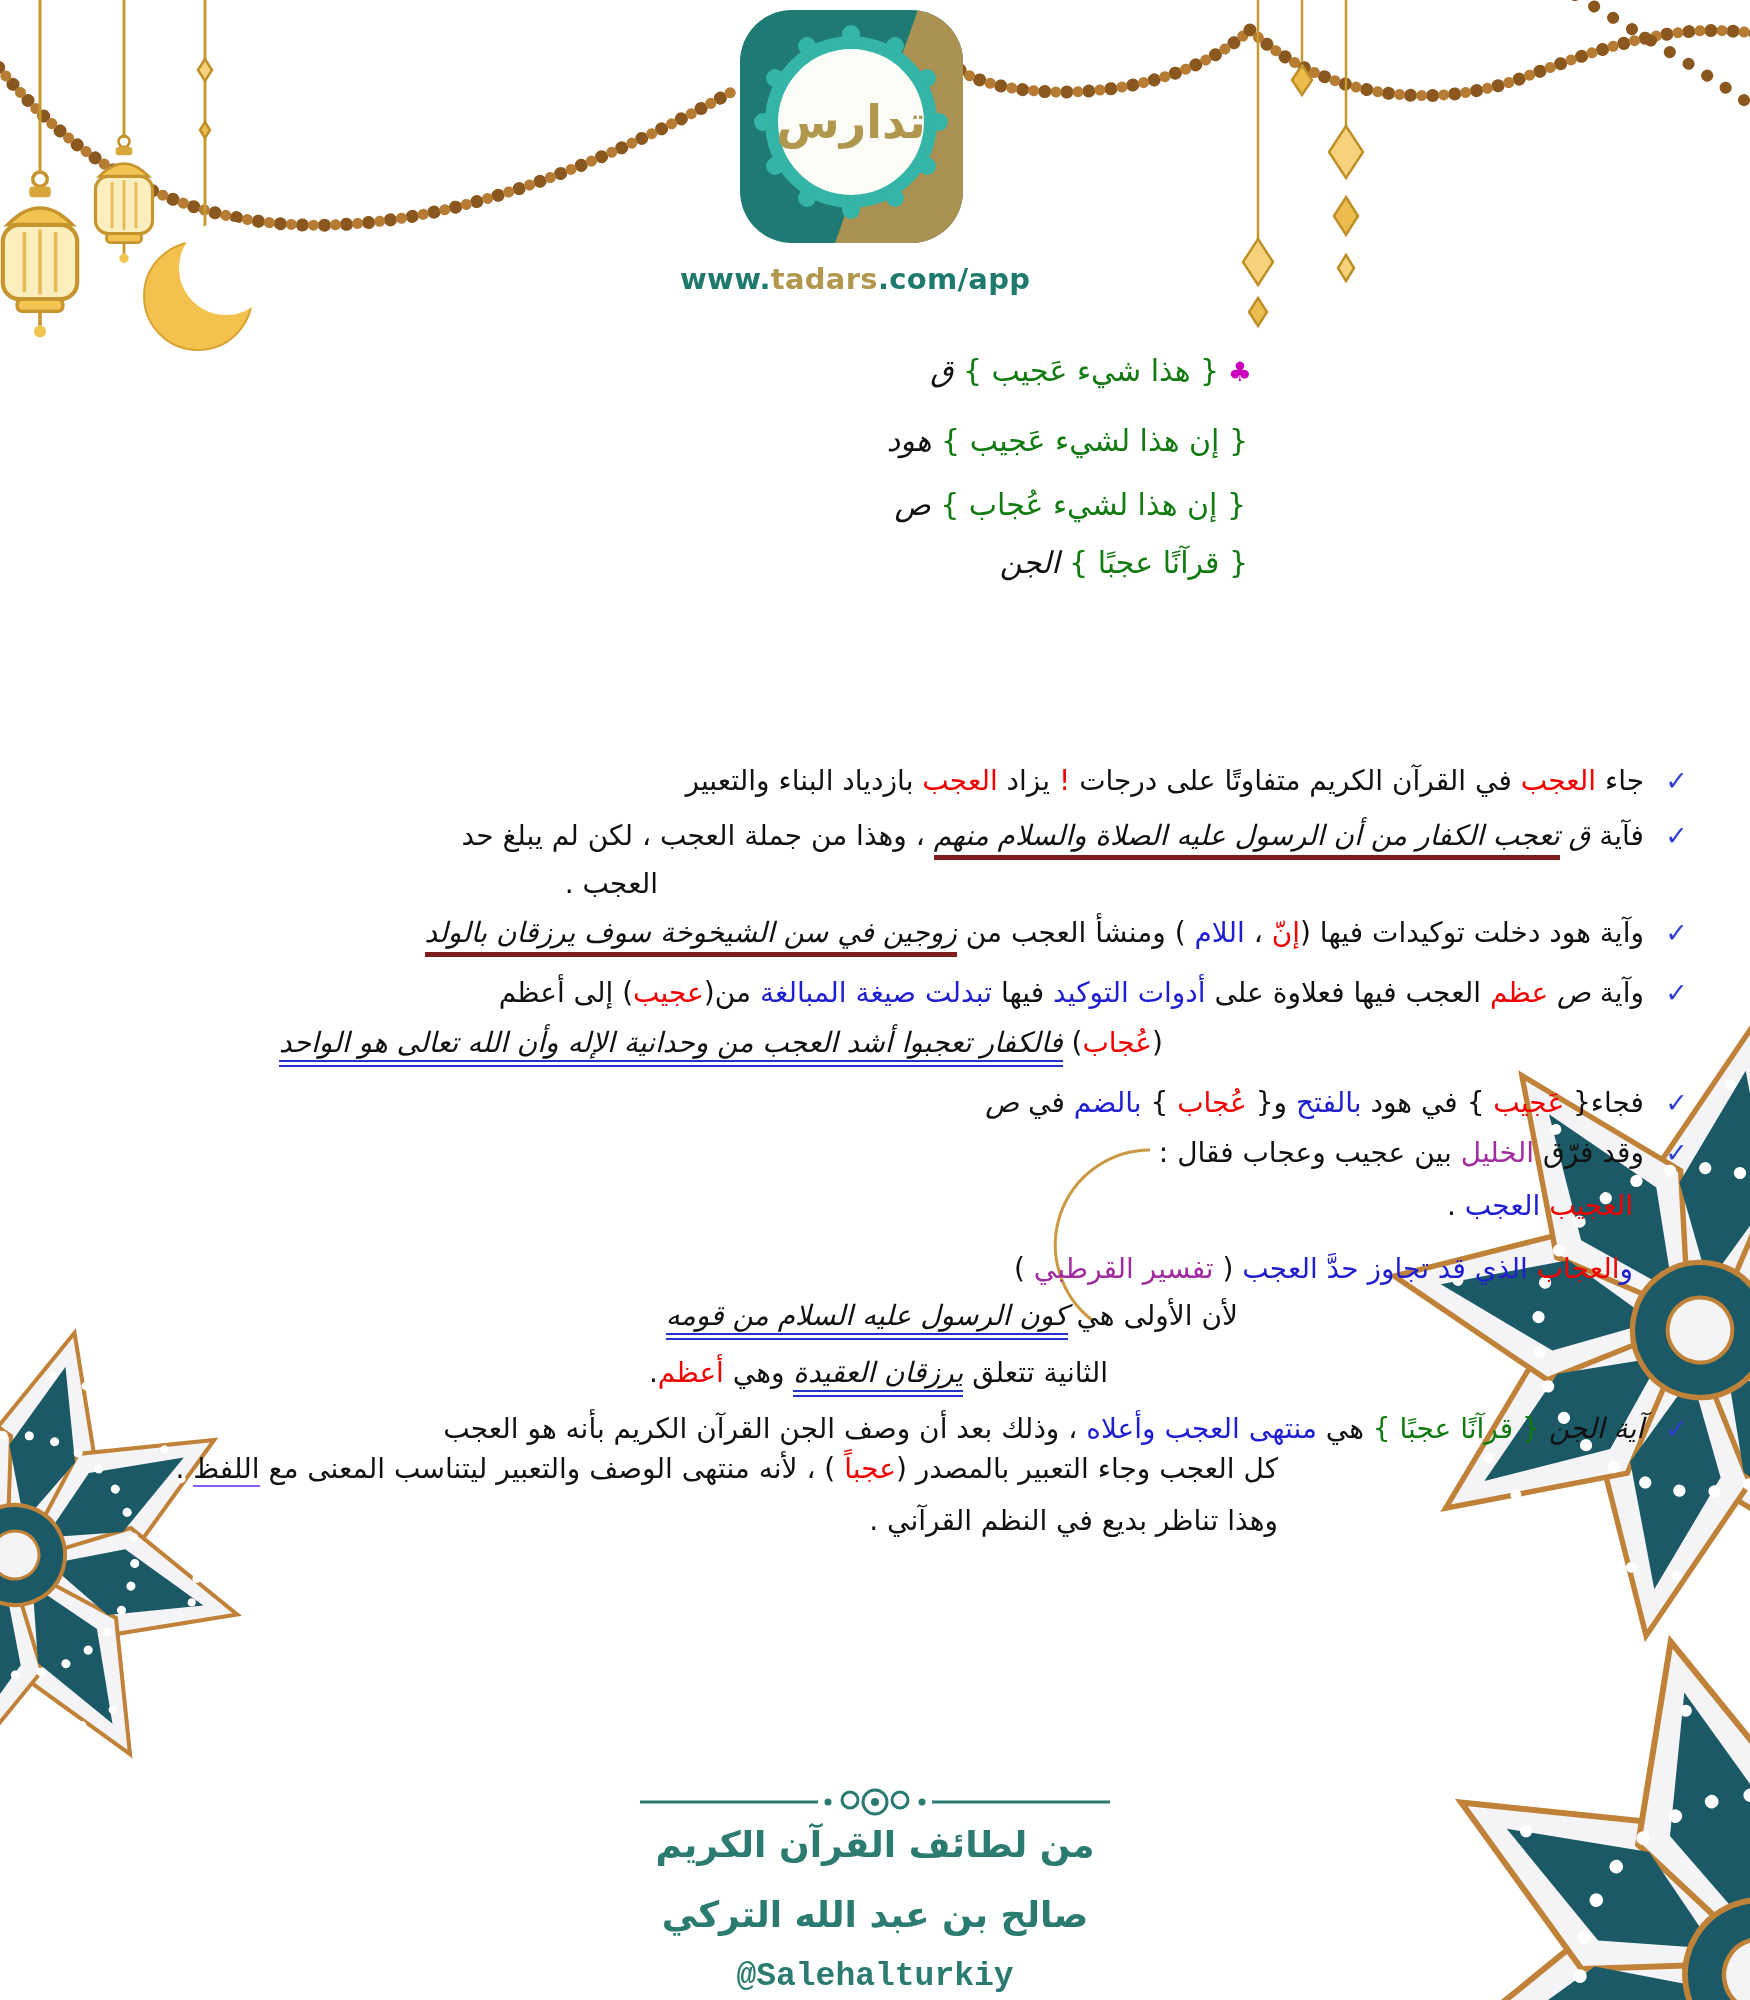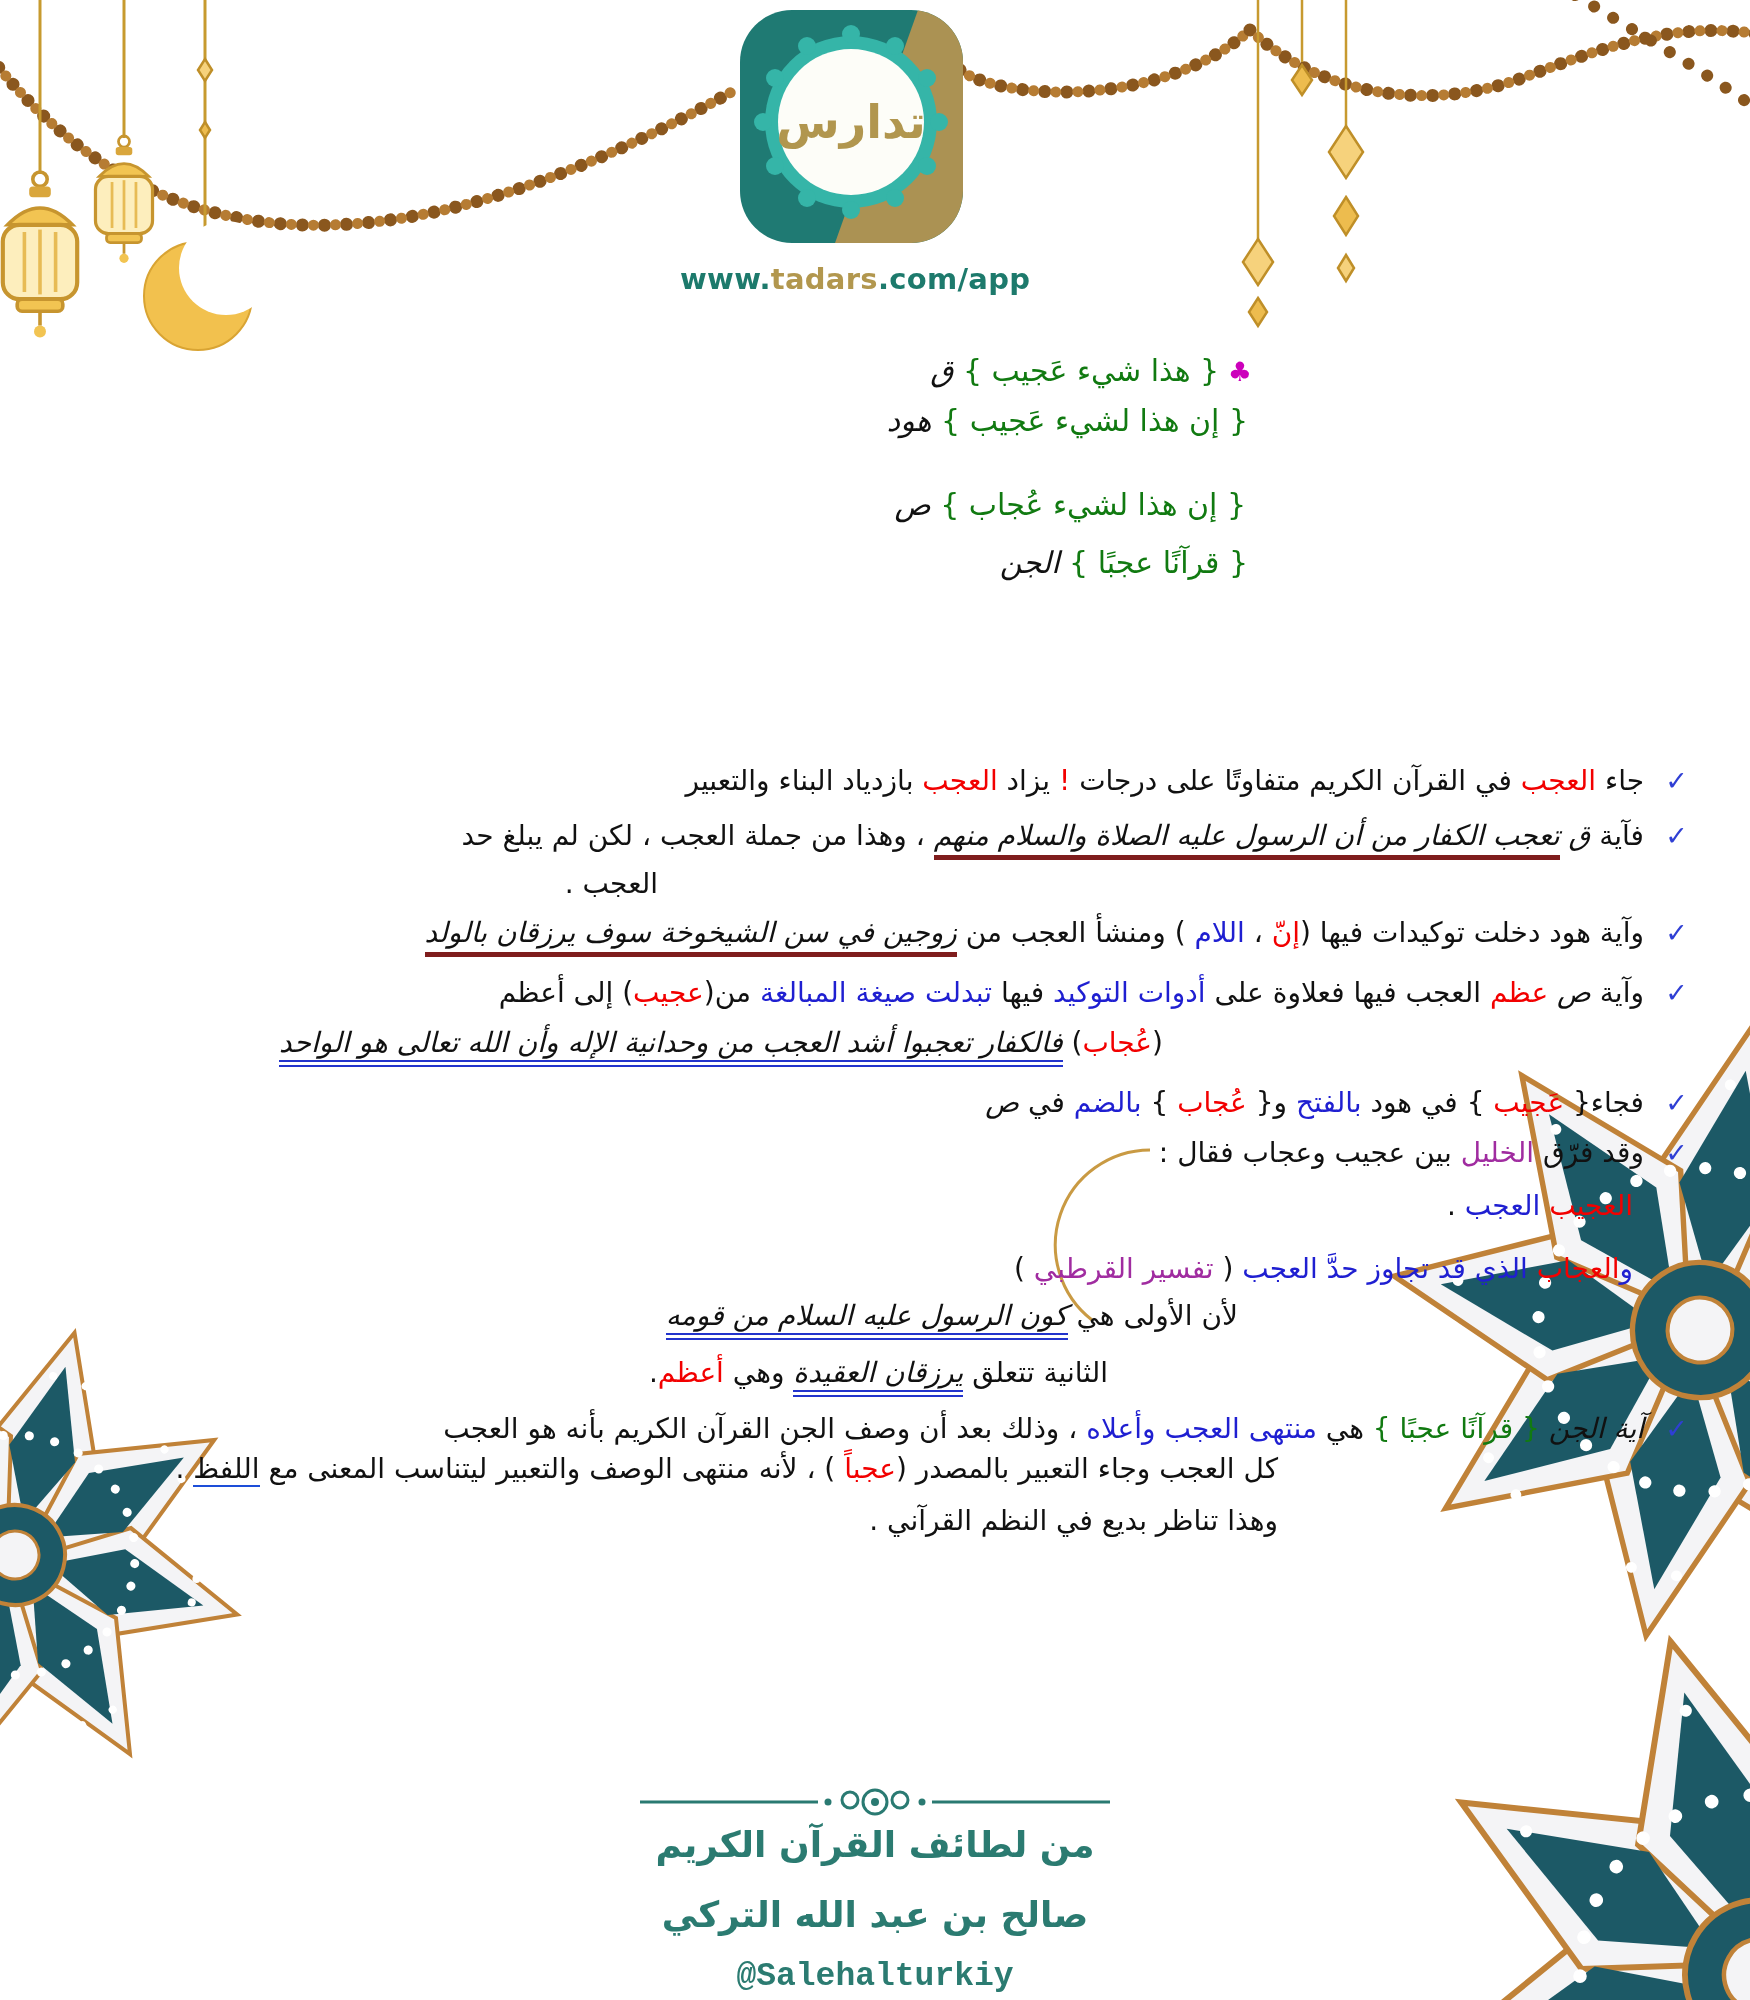--- a/index.html
+++ b/index.html
@@ -16,21 +16,21 @@
   .run.g{color:#117a11;}
   .run.r{color:#f20000;}
   .run.b{color:#1f1fd1;}
   .run.p{color:#a02ca0;}
   .run.k{color:#111;}
   .run.ki{color:#111;font-style:italic;}
   .run.club{color:#cc00bb;font-size:27px;}
   .run.check{color:#2f3fd4;font-weight:700;font-size:27px;margin-left:12px;}
   .run.u1{border-bottom:5px solid #7f1d1d;padding-bottom:3px;}
   .run.u2{border-bottom:7px double #2233cc;padding-bottom:1px;}
-  .run.uk{border-bottom:2px solid #1d4ed8;}
+  .run.uk{border-bottom:2px solid #8b5cf6;}
 
   
   .logo{position:absolute;left:740px;top:10px;width:223px;height:233px;}
   .site-url{position:absolute;left:680px;top:262px;width:344px;text-align:center;
             font-weight:700;font-size:29px;direction:ltr;letter-spacing:.3px;}
   .site-url .u-teal{color:#1d7a6c;}
   .site-url .u-gold{color:#b2974e;}
 
   
   .footer-divider{position:absolute;left:640px;top:1784px;width:470px;height:36px;}
@@ -160,21 +160,21 @@
         </g>
         <text x="111" y="128" text-anchor="middle" font-size="46" font-weight="bold" fill="#b1964e" font-family="DejaVu Sans">تدارس</text>
       </svg>
     </div>
 
     <div class="site-url">
       <span class="u-teal">www.</span><span class="u-gold">tadars</span><span class="u-teal">.com/app</span>
     </div>
 
     <div class="tline fz-q" style="top:348px;padding-right:436px"><span class="run club">♣ </span><span class="run g">{ هذا شيء عَجيب } </span><span class="run ki">ق</span></div>
-    <div class="tline fz-q" style="top:398px;padding-right:440px"><span class="run g">{ إن هذا لشيء عَجيب } </span><span class="run ki">هود</span></div>
+    <div class="tline fz-q" style="top:418px;padding-right:440px"><span class="run g">{ إن هذا لشيء عَجيب } </span><span class="run ki">هود</span></div>
     <div class="tline fz-q" style="top:482px;padding-right:442px"><span class="run g">{ إن هذا لشيء عُجاب } </span><span class="run ki">ص</span></div>
     <div class="tline fz-q" style="top:540px;padding-right:440px"><span class="run g">{ قرآنًا عجبًا } </span><span class="run ki">الجن</span></div>
 
     <div class="tline" style="top:760px"><span class="run check">✓ </span><span class="run k">جاء </span><span class="run r">العجب</span><span class="run k"> في القرآن الكريم متفاوتًا على درجات </span><span class="run r">! </span><span class="run k">يزاد </span><span class="run r">العجب</span><span class="run k"> بازدياد البناء والتعبير</span></div>
     <div class="tline" style="top:815px"><span class="run check">✓ </span><span class="run k">فآية </span><span class="run ki">ق </span><span class="run ki u1">تعجب الكفار من أن الرسول عليه الصلاة والسلام منهم</span><span class="run k"> ، وهذا من جملة العجب ، لكن لم يبلغ حد</span></div>
     <div class="tline" style="top:863px;padding-right:1030px"><span class="run k">العجب .</span></div>
     <div class="tline" style="top:912px"><span class="run check">✓ </span><span class="run k">وآية هود دخلت توكيدات فيها (</span><span class="run r">إنّ</span><span class="run k"> ، </span><span class="run b">اللام</span><span class="run k"> ) ومنشأ العجب من </span><span class="run ki u1">زوجين في سن الشيخوخة سوف يرزقان بالولد</span></div>
     <div class="tline" style="top:972px"><span class="run check">✓ </span><span class="run k">وآية </span><span class="run ki">ص </span><span class="run r">عظم</span><span class="run k"> العجب فيها فعلاوة على </span><span class="run b">أدوات التوكيد</span><span class="run k"> فيها </span><span class="run b">تبدلت صيغة المبالغة</span><span class="run k"> من(</span><span class="run r">عجيب</span><span class="run k">) إلى أعظم</span></div>
     <div class="tline" style="top:1022px;padding-right:525px"><span class="run k">(</span><span class="run r">عُجاب</span><span class="run k">) </span><span class="run ki u2">فالكفار تعجبوا أشد العجب من وحدانية الإله وأن الله تعالى هو الواحد</span></div>
     <div class="tline" style="top:1082px"><span class="run check">✓ </span><span class="run k">فجاء{ </span><span class="run r">عَجيب</span><span class="run k"> } في هود </span><span class="run b">بالفتح</span><span class="run k"> و{ </span><span class="run r">عُجاب</span><span class="run k"> } </span><span class="run b">بالضم</span><span class="run k"> في </span><span class="run ki">ص</span></div>

